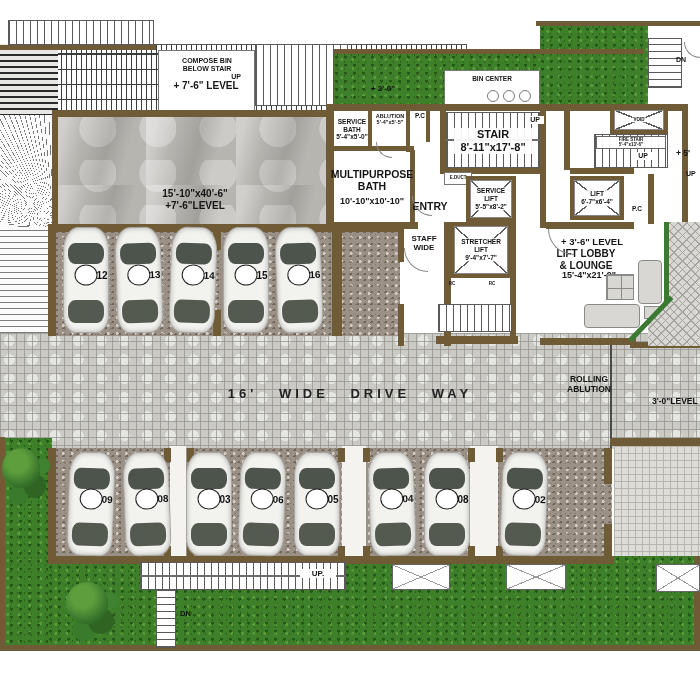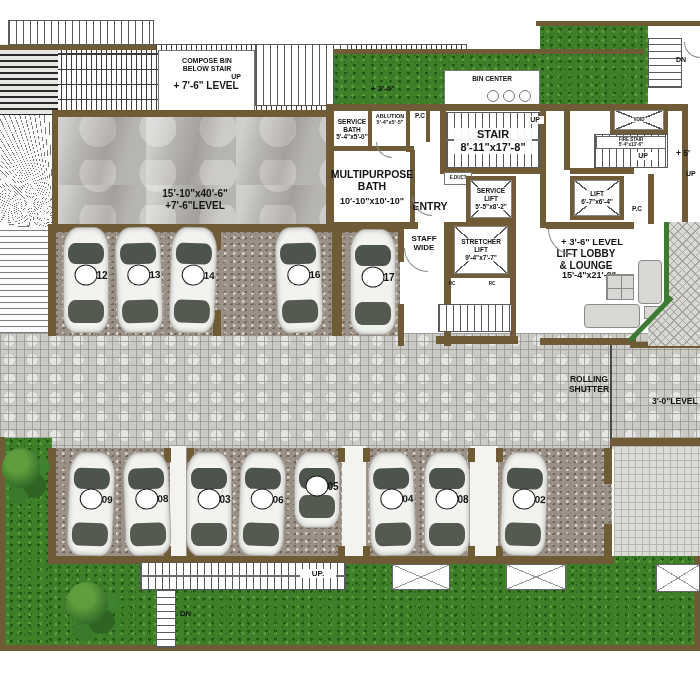--- a/index.html
+++ b/index.html
@@ -114,23 +114,24 @@
   <div class="room" style="left:330px;top:104px;width:358px;height:236px;"></div>
 
   <div class="concrete" style="left:56px;top:115px;width:276px;height:115px;"></div>
   <div class="lbl" style="left:110px;top:188px;width:170px;font-size:10px;">15'-10"x40'-6"
 +7'-6"LEVEL</div>
 
   <div class="fan" style="left:0;top:115px;width:54px;height:112px;"></div>
   <div class="ramp-lines" style="left:0;top:227px;width:54px;height:106px;"></div>
 
   <div class="drive" style="left:0;top:333px;width:700px;height:116px;"></div>
+  <div class="lbl" style="left:175px;top:386px;width:350px;font-size:13px;letter-spacing:4px;word-spacing:14px;color:#222;">16' WIDE DRIVE WAY</div>
   <div class="shutter-line" style="left:610px;top:340px;width:2px;height:108px;"></div>
   <div class="lbl" style="left:558px;top:374px;width:62px;font-size:8.5px;">ROLLING
-SHUTTER</div>
+ABLUTION</div>
   <div class="lbl" style="left:652px;top:396px;width:50px;font-size:8.5px;text-align:left;">3'-0"LEVEL</div>
 
   <div class="gravel" style="left:48px;top:224px;width:352px;height:112px;"></div>
   <div class="gravel" style="left:48px;top:448px;width:564px;height:112px;"></div>
   <div class="strip" style="left:170px;top:446px;width:16px;height:114px;"></div>
   <div class="strip" style="left:342px;top:446px;width:24px;height:114px;"></div>
   <div class="strip" style="left:470px;top:446px;width:28px;height:114px;"></div>
 
   <div class="grid-light" style="left:614px;top:446px;width:86px;height:114px;"></div>
 
@@ -258,40 +259,40 @@
 
   <div class="car" style="left:63px;top:227px;height:106px;">
       <span class="car-num">12</span>
     </div>
   <div class="car" style="left:116px;top:227px;height:106px;transform:rotate(-2deg);">
       <span class="car-num">13</span>
     </div>
   <div class="car" style="left:170px;top:227px;height:106px;transform:rotate(2deg);">
       <span class="car-num">14</span>
     </div>
+  <div class="car" style="left:223px;top:227px;height:106px;">
+      <span class="car-num">15</span>
+    </div>
   <div class="car" style="left:276px;top:227px;height:106px;transform:rotate(-2deg);">
       <span class="car-num">16</span>
     </div>
-  <div class="car" style="left:350px;top:229px;height:106px;">
-      <span class="car-num">17</span>
-    </div>
 
   <div class="car" style="left:68px;top:452px;height:104px;transform:rotate(2deg);">
       <span class="car-num">09</span>
     </div>
   <div class="car" style="left:124px;top:452px;height:104px;transform:rotate(-2deg);">
       <span class="car-num">08</span>
     </div>
   <div class="car" style="left:186px;top:452px;height:104px;">
       <span class="car-num">03</span>
     </div>
   <div class="car" style="left:239px;top:452px;height:104px;transform:rotate(2deg);">
       <span class="car-num">06</span>
     </div>
-  <div class="car" style="left:294px;top:452px;height:76px;">
+  <div class="car" style="left:294px;top:452px;height:104px;">
       <span class="car-num">05</span>
     </div>
   <div class="car" style="left:369px;top:452px;height:104px;transform:rotate(-2deg);">
       <span class="car-num">04</span>
     </div>
   <div class="car" style="left:424px;top:452px;height:104px;">
       <span class="car-num">08</span>
     </div>
   <div class="car" style="left:501px;top:452px;height:104px;transform:rotate(2deg);">
       <span class="car-num">02</span>

